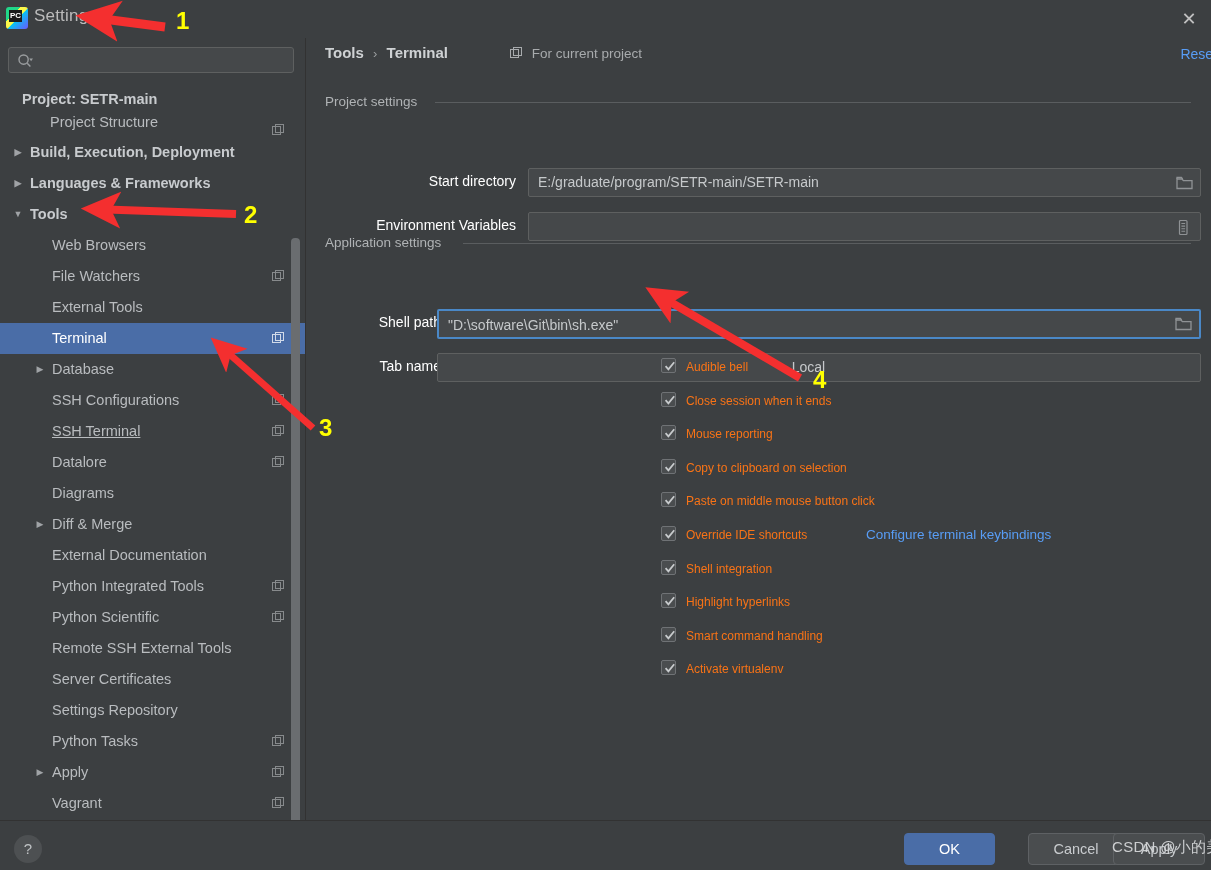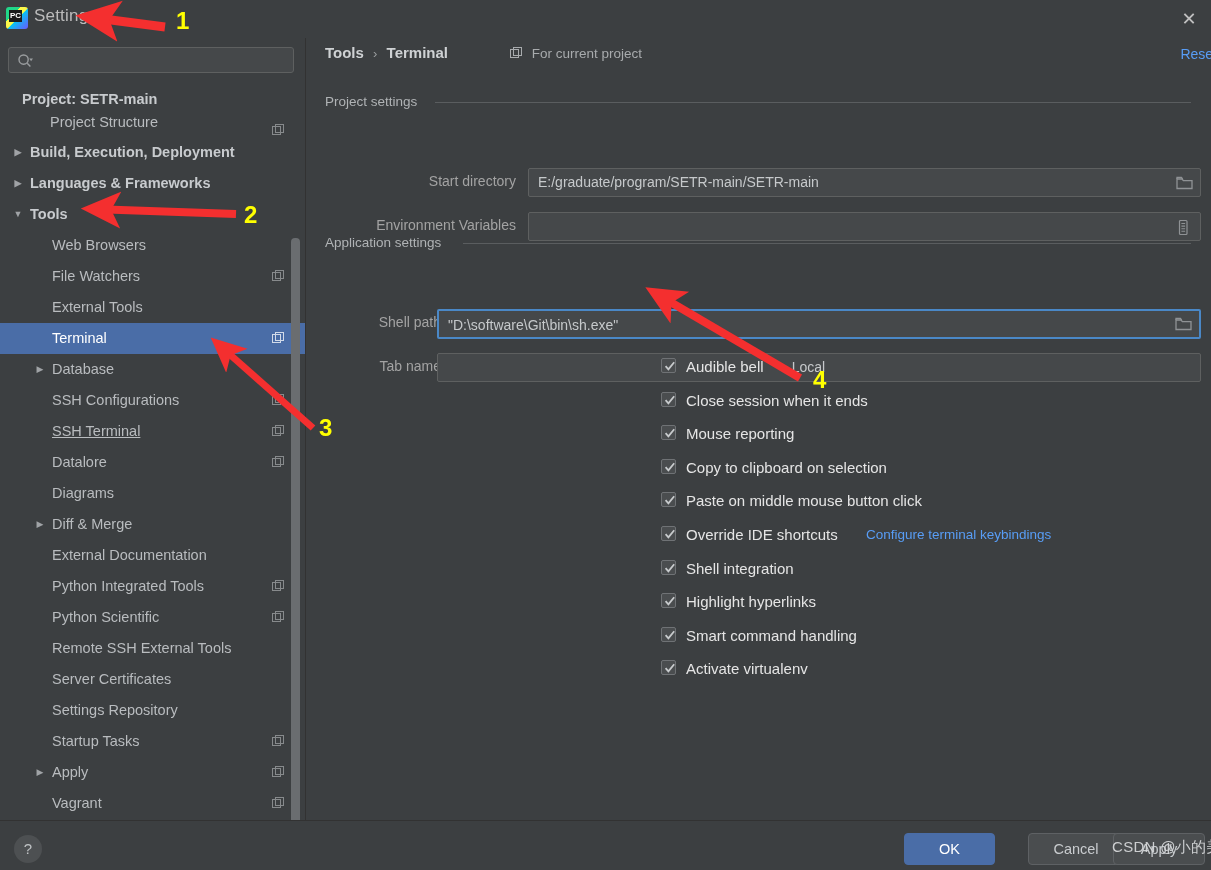--- a/index.html
+++ b/index.html
@@ -85,40 +85,40 @@
   .forproj .ic { display:inline-block; width:13px; height:13px; vertical-align:-2px; margin-right:5px; }
   .reset-link {
     position:absolute; right:-6px; top:8px; font-size:14px; color:#589df6; cursor:pointer;
   }
 
   .section { position:absolute; left:19px; font-size:13.5px; color:#b0b3b5; }
   .section .line {
     position:absolute; left:0; top:8px; height:1px; background:#5a5d5f;
   }
 
-  .fld-label { position:absolute; font-size:14px; color:#a3a3a3; text-align:right; }
+  .fld-label { position:absolute; font-size:14px; color:#ffffff; text-align:right; }
   .fld-box {
     position:absolute; background:#45484a; border:1px solid #5e6060; border-radius:2px;padding-left:12px;
   }
   .fld-box.focused { border:2px solid #4a88c7; background:#45484a; }
   .fld-txt {
     position:absolute; left:9px; top:0; right:30px; height:100%; line-height:28px;
     font-size:14px; color:#c6c9cb; white-space:nowrap; overflow:hidden;
   }
   .fld-ic { position:absolute; right:7px; top:50%; transform:translateY(-50%); width:17px; height:15px; opacity:.85; }
   .fld-ic svg { display:block; }
 
   
   .cbrow { position:absolute; left:355px; height:30px; }
   .cbox {
     position:absolute; left:0; top:6px; width:15px; height:15px;
     background:#4a4d4f; border:1px solid #6f7275; border-radius:2px;
   }
   .cbox svg { position:absolute; left:1px; top:0px; }
-  .cblbl { position:absolute; left:25px; top:0; line-height:30px; font-size:15px; color:#e5e5e5; white-space:nowrap; }
+  .cblbl { position:absolute; left:25px; top:0; line-height:30px; font-size:12px; color:#f97316; white-space:nowrap; }
   .cblink { position:absolute; line-height:30px; font-size:13.5px; color:#589df6; cursor:pointer; white-space:nowrap; }
 
   
   .bottom { position:absolute; left:0; top:820px; width:1211px; height:50px; background:#3c3f41; border-top:1px solid #323232; }
   .help-btn {
     position:absolute; left:14px; top:835px; width:28px; height:28px; border-radius:50%;
     background:#4d5052; color:#bfc2c4; font-size:15px; line-height:28px; text-align:center; cursor:pointer;
   }
   .btn {
     position:absolute; top:833px; height:32px; border-radius:4px; font-size:14.5px;
@@ -221,21 +221,21 @@
           </span></div>
         <div class="tree-row"><span class="lbl" style="margin-left: 52px;">Python Scientific</span><span class="proj-ic">
             <svg width="13" height="13" viewBox="0 0 13 13">
               <rect x="0.5" y="2.5" width="8" height="8" fill="none" stroke="#a0a3a6" stroke-width="1"></rect>
               <rect x="3.5" y="0.5" width="8" height="8" fill="none" stroke="#a0a3a6" stroke-width="1"></rect>
             </svg>
           </span></div>
         <div class="tree-row"><span class="lbl" style="margin-left: 52px;">Remote SSH External Tools</span></div>
         <div class="tree-row"><span class="lbl" style="margin-left: 52px;">Server Certificates</span></div>
         <div class="tree-row"><span class="lbl" style="margin-left: 52px;">Settings Repository</span></div>
-        <div class="tree-row"><span class="lbl" style="margin-left: 52px;">Startup Tasks</span><span class="proj-ic">
+        <div class="tree-row"><span class="lbl" style="margin-left: 52px;">Python Tasks</span><span class="proj-ic">
             <svg width="13" height="13" viewBox="0 0 13 13">
               <rect x="0.5" y="2.5" width="8" height="8" fill="none" stroke="#a0a3a6" stroke-width="1"></rect>
               <rect x="3.5" y="0.5" width="8" height="8" fill="none" stroke="#a0a3a6" stroke-width="1"></rect>
             </svg>
           </span></div>
         <div class="tree-row"><span class="arrow" style="left: 30px;">▶</span><span class="lbl" style="margin-left: 52px;">Apply</span><span class="proj-ic">
             <svg width="13" height="13" viewBox="0 0 13 13">
               <rect x="0.5" y="2.5" width="8" height="8" fill="none" stroke="#a0a3a6" stroke-width="1"></rect>
               <rect x="3.5" y="0.5" width="8" height="8" fill="none" stroke="#a0a3a6" stroke-width="1"></rect>
             </svg>

